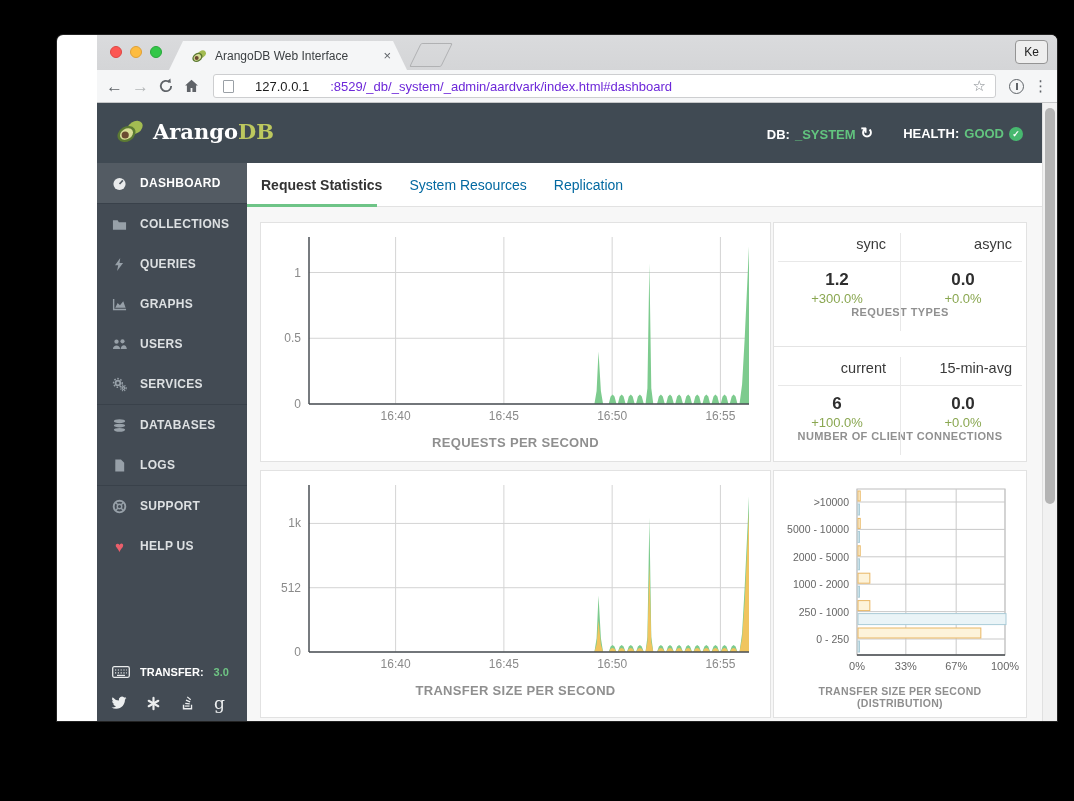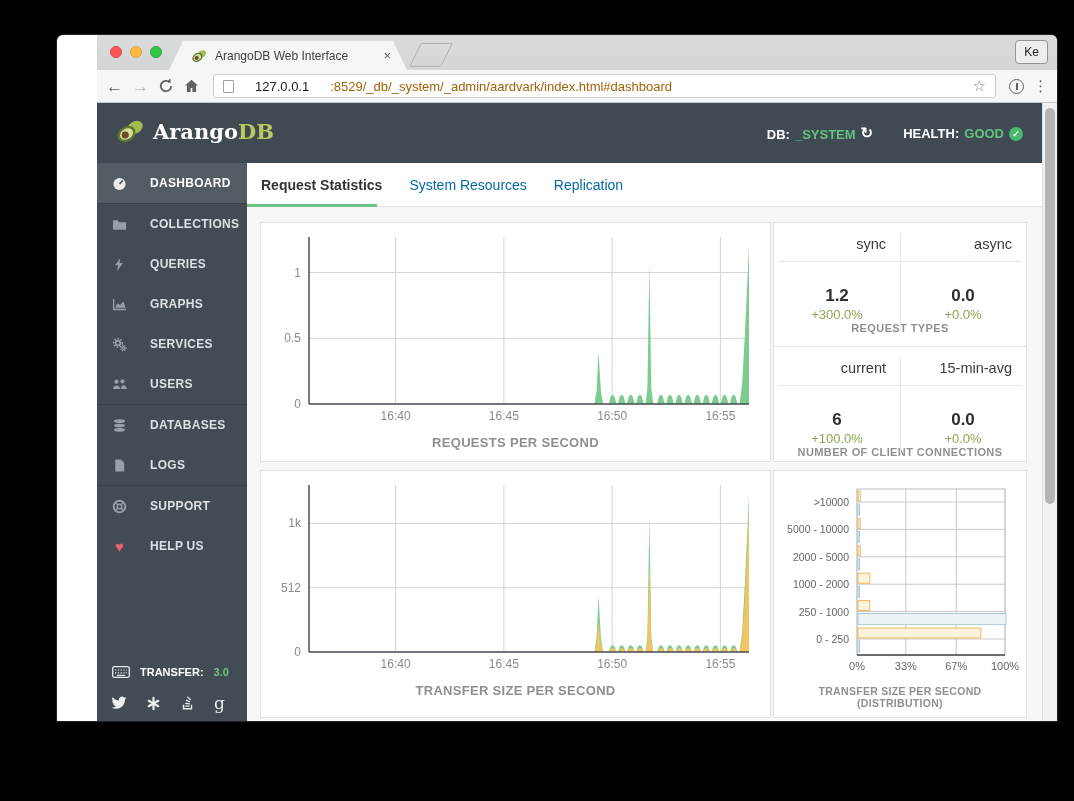--- a/index.html
+++ b/index.html
@@ -15,39 +15,39 @@
   .tab{position:absolute;left:72px;top:6px;width:238px;height:29px;background:#f5f6f7;clip-path:polygon(14px 0,calc(100% - 14px) 0,100% 100%,0 100%);display:flex;align-items:center;gap:8px;padding:0 16px 0 22px;box-sizing:border-box;}
   .tab-title{flex:1;font-size:12px;color:#3c4043;white-space:nowrap;overflow:hidden;}
   .tab-close{font-size:13px;color:#5f6368;}
   .newtab{position:absolute;left:318px;top:8px;width:30px;height:22px;border:1px solid #b0b1b3;border-radius:2px;transform:skewX(-26deg);}
   .profile-btn{position:absolute;right:9px;top:5px;height:22px;padding:0 8px;border:1px solid #949494;border-radius:4px;background:#eee;font-size:12px;color:#222;display:flex;align-items:center;}
   .toolbar{height:33px;background:#f5f6f7;border-bottom:1px solid #c6c7c8;display:flex;align-items:center;padding:0 9px;gap:9px;box-sizing:border-box;}
   .navico{font-size:17px;color:#5f6368;line-height:1;}
   .navico.disabled{color:#b4b7b9;}
   .urlbar{flex:1;height:24px;background:#fff;border:1px solid #cdced0;border-radius:3px;display:flex;align-items:center;padding:0 9px;gap:21px;margin:0 4px;font-size:13px;box-sizing:border-box;min-width:0;}
   .url-host{color:#1b1b1b;}
-  .url-rest{color:#a16207;flex:1;white-space:nowrap;overflow:hidden;}
+  .url-rest{color:#6d28d9;flex:1;white-space:nowrap;overflow:hidden;}
   .doc-ico{width:9px;height:11px;border:1.2px solid #9aa0a6;border-radius:1px;flex:none;}
   .star{font-size:15px;color:#80868b;}
   .ext-ico{width:15px;height:15px;border:1.8px solid #5f6368;border-radius:50%;display:flex;align-items:center;justify-content:center;box-sizing:border-box;}
   .ext-ico i{display:block;width:2px;height:7px;background:#5f6368;}
   .menu3{font-size:15px;color:#5f6368;letter-spacing:0;}
   
   .page{position:relative;height:618px;background:#fff;overflow:hidden;}
   .appheader{height:60px;background:#404a53;position:relative;}
   .logo{position:absolute;left:18px;top:15px;display:flex;align-items:center;gap:8px;text-align:center;}
   .logo-text{font-family:"DejaVu Serif",serif;font-weight:bold;font-size:21px;color:#fff;}
   .logo-text .db{color:#bdc85e;}
   .hinfo{position:absolute;right:34px;top:0;height:60px;display:flex;align-items:center;gap:30px;font-size:13px;font-weight:bold;color:#fff;}
   .hgroup{display:flex;align-items:flex-end;gap:5px;}
   .hgreen{color:#62c47f;}
   .refresh-g{color:#fff;font-size:15px;}
   .check-circle{width:14px;height:14px;border-radius:50%;background:#47b86f;color:#fff;font-size:9px;display:flex;align-items:center;justify-content:center;font-weight:bold;}
   .sidebar{position:absolute;left:0;top:60px;width:150px;bottom:0;background:#434b54;}
-  .sitem{height:40px;display:flex;align-items:center;padding-left:15px;gap:23px;color:#dde0e2;font-size:12px;font-weight:bold;letter-spacing:.3px;cursor:default;}
+  .sitem{height:40px;display:flex;align-items:center;padding-left:15px;gap:13px;color:#dde0e2;font-size:12px;font-weight:bold;letter-spacing:.3px;cursor:default;}
   .sitem svg{flex:none;}
   .sitem .sico{fill:#97a0a8;stroke:#97a0a8;}
   .sitem.active{background:#535b63;color:#fff;}
   .sitem.active .sico{fill:#e9ebec;stroke:#e9ebec;}
   .sdivider{height:1px;background:#39414a;}
   .heart{color:#ea5f6b;font-size:15px;width:15px;text-align:center;}
   .sversion{position:absolute;left:15px;top:503px;display:flex;align-items:center;gap:10px;color:#fff;font-size:11px;font-weight:bold;}
   .sversion .val{color:#6fc584;}
   .ssocial{position:absolute;left:14px;top:530px;display:flex;align-items:center;gap:19px;}
   .gletter{font-family:"DejaVu Serif",serif;font-size:17px;color:#eceeef;}
@@ -62,21 +62,21 @@
   svg text{font-family:"Liberation Sans",sans-serif;}
   .caption{position:absolute;left:0;right:0;top:212px;text-align:center;font-size:13px;font-weight:bold;color:#8f8f8f;letter-spacing:.3px;}
   .caption.small{font-size:10.5px;top:214px;}
   
   .statgroup{position:relative;}
   .statgroup.first{height:123px;border-bottom:1px solid #e4e4e4;}
   .statgroup.second{height:115px;}
   .shead{display:flex;padding-top:13px;}
   .shead div{flex:1;text-align:right;padding-right:14px;font-size:14.5px;color:#3a3a3a;}
   .hline{border-bottom:1px solid #e8e8e8;margin:9px 4px 0 4px;}
-  .svals{display:flex;margin-top:24px;}
+  .svals{display:flex;margin-top:8px;}
   .scell{flex:1;text-align:center;}
   .sval{font-size:17px;font-weight:bold;color:#2e2e2e;}
   .sdelta{font-size:13px;color:#8aa751;margin-top:1px;}
   .scapt{text-align:center;font-size:11px;font-weight:bold;color:#909090;letter-spacing:.4px;}
   .vdiv{position:absolute;left:50%;top:10px;height:98px;border-left:1px solid #e8e8e8;}
   
   .pg-scrollbar{position:absolute;right:0;top:0;width:15px;height:100%;background:#f1f1f1;border-left:1px solid #e0e0e0;box-sizing:border-box;}
   .pg-thumb{position:absolute;left:2px;top:5px;width:10px;height:396px;background:#b4b4b4;border-radius:6px;}
 </style>
 </head>
@@ -175,35 +175,35 @@
       </div>
       <div class="sitem">
         <svg class="sico" width="15" height="15" viewBox="0 0 16 16">
           <path d="M1 14V2h1.5v10.5H15V14z" stroke="none"></path>
           <path d="M3.5 11.5 6 6.5l2.5 2.3L12 4.5l2.5 7z" stroke="none"></path>
         </svg>
         <span>GRAPHS</span>
       </div>
       <div class="sitem">
         <svg class="sico" width="15" height="15" viewBox="0 0 16 16">
+          <circle cx="4.8" cy="5" r="2.3" stroke="none"></circle>
+          <path d="M1 12.8c0-2.4 1.7-3.8 3.8-3.8s3.8 1.4 3.8 3.8z" stroke="none"></path>
+          <circle cx="11.2" cy="4.6" r="2.2" stroke="none"></circle>
+          <path d="M9.2 12.8c.2-2.7 1.9-4.1 3.6-4 1.5.1 2.8 1.5 3 4z" stroke="none"></path>
+        </svg>
+        <span>USERS</span>
+      </div>
+      <div class="sitem">
+        <svg class="sico" width="15" height="15" viewBox="0 0 16 16">
           <circle cx="6.3" cy="6.3" r="2.5" fill="none" stroke-width="1.8"></circle>
           <circle cx="6.3" cy="6.3" r="4.6" fill="none" stroke-width="1.6" stroke-dasharray="1.7 1.7"></circle>
           <circle cx="12.2" cy="11.8" r="1.4" fill="none" stroke-width="1.4"></circle>
           <circle cx="12.2" cy="11.8" r="2.9" fill="none" stroke-width="1.3" stroke-dasharray="1.2 1.2"></circle>
         </svg>
         <span>SERVICES</span>
-      </div>
-      <div class="sitem">
-        <svg class="sico" width="15" height="15" viewBox="0 0 16 16">
-          <circle cx="4.8" cy="5" r="2.3" stroke="none"></circle>
-          <path d="M1 12.8c0-2.4 1.7-3.8 3.8-3.8s3.8 1.4 3.8 3.8z" stroke="none"></path>
-          <circle cx="11.2" cy="4.6" r="2.2" stroke="none"></circle>
-          <path d="M9.2 12.8c.2-2.7 1.9-4.1 3.6-4 1.5.1 2.8 1.5 3 4z" stroke="none"></path>
-        </svg>
-        <span>USERS</span>
       </div>
       <div class="sdivider"></div>
       <div class="sitem">
         <svg class="sico" width="15" height="15" viewBox="0 0 16 16">
           <ellipse cx="8" cy="3.4" rx="6" ry="2" stroke="none"></ellipse>
           <ellipse cx="8" cy="8" rx="6" ry="2" stroke="none"></ellipse>
           <ellipse cx="8" cy="12.6" rx="6" ry="2" stroke="none"></ellipse>
         </svg>
         <span>DATABASES</span>
       </div>

